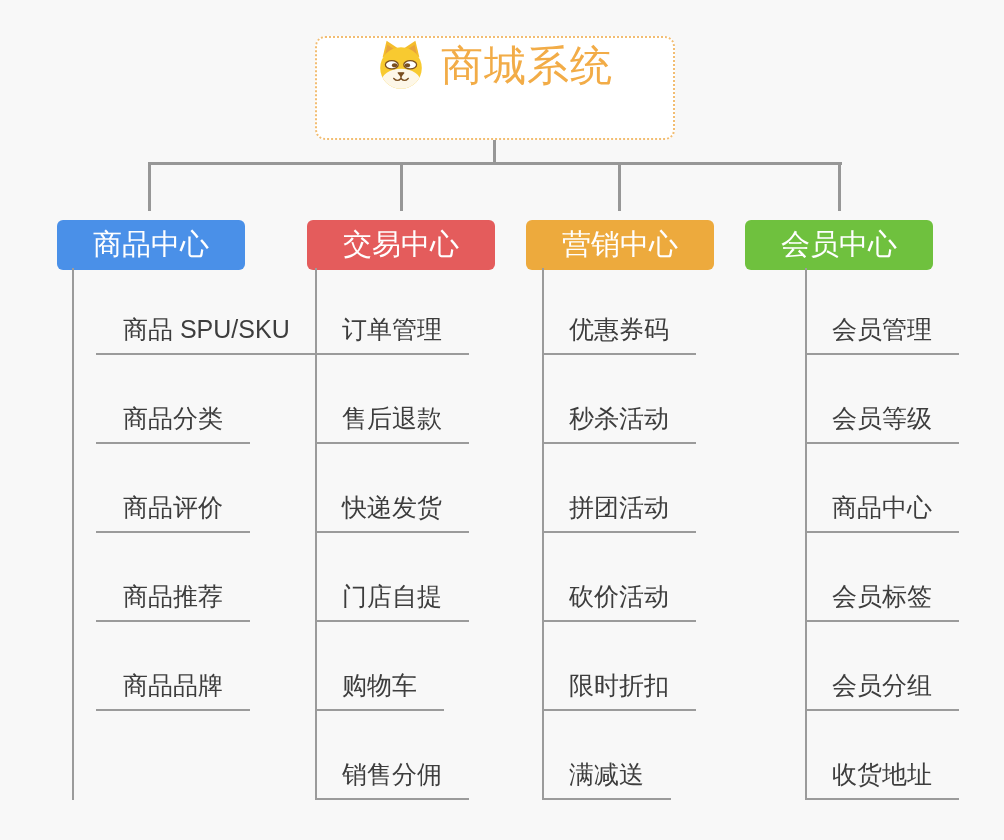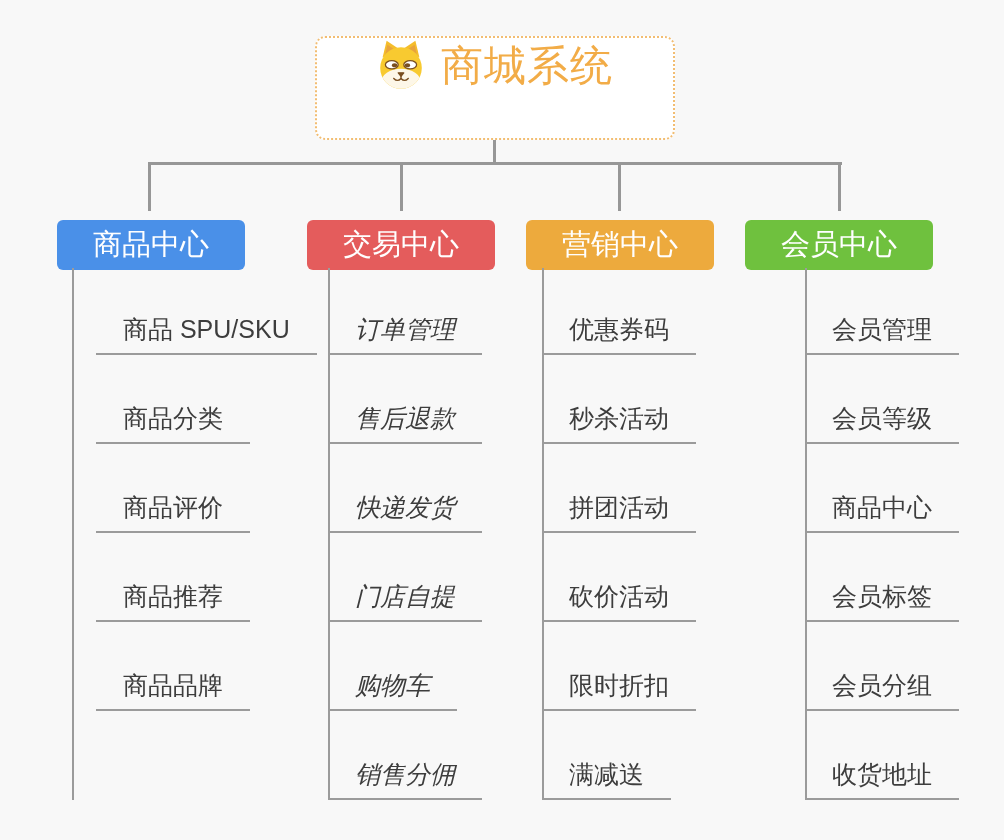--- a/index.html
+++ b/index.html
@@ -75,21 +75,21 @@
   
   .column {
     position: absolute;
     top: 268px;
     height: 532px;
     width: 240px;
     border-left: 2px solid #9b9b9b;
     box-sizing: border-box;
   }
   .column.c0 { left: 72px; padding-left: 24px;  }
-  .column.c1 { left: 328px; font-style: italic; }
+  .column.c1 { left: 315px; }
   .column.c2 { left: 542px; }
   .column.c3 { left: 761px; margin-left: 44px; }
 
   .leaf {
     height: 89px;
     display: flex;
     align-items: flex-end;
   }
   .leaf:first-child { height: 87px; }
   .leaf-label {

